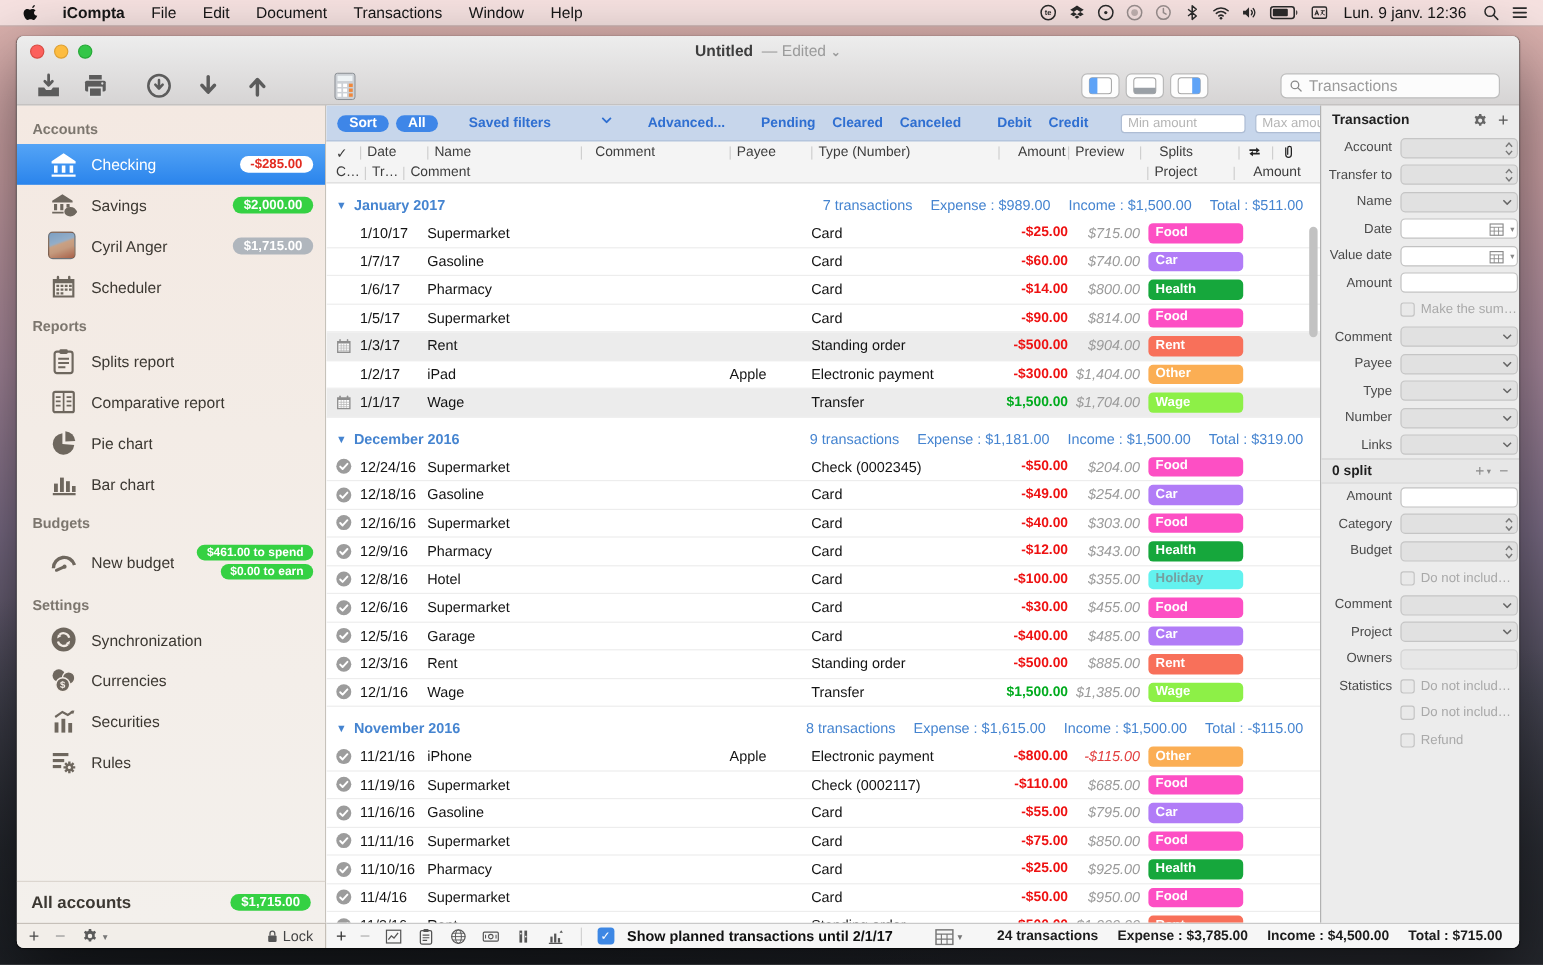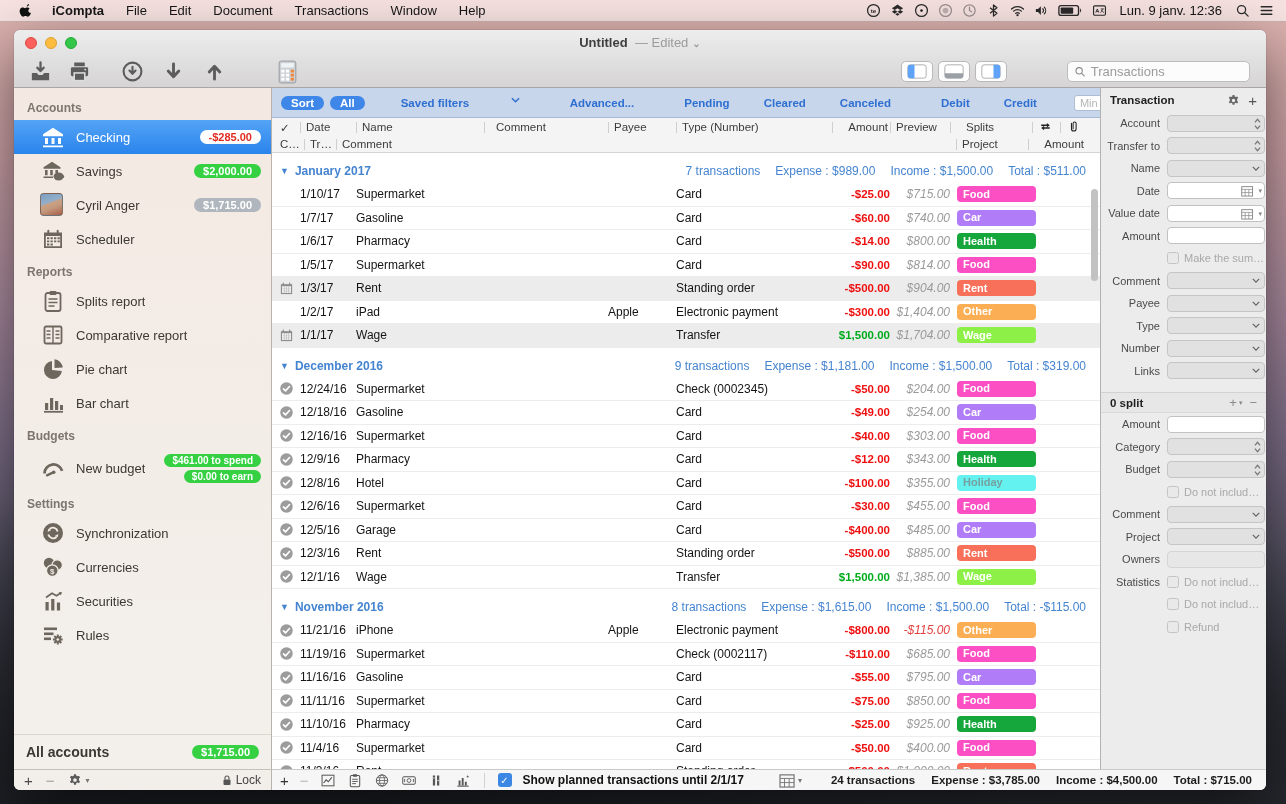--- a/index.html
+++ b/index.html
@@ -86,21 +86,21 @@
   .strip-sidebar .tinychev{font-size:8px;color:#777;margin-left:-9px}
   .strip-lock{margin-left:auto;display:flex;align-items:center;gap:3px;color:#444;font-size:12px}
   .strip-lock .icn{width:12px;height:13px;color:#555}
 
   
   .main{width:828px;display:flex;flex-direction:column;background:#fff}
   .filterbar{height:30px;background:#c7d6eb;border-bottom:1px solid #a7b9d4;display:flex;align-items:center;
     padding:0 6px;font-size:11.5px;color:#2f6fd1;font-weight:bold;white-space:nowrap}
   .fpill{background:#3e86e8;color:#fff;border-radius:9px;padding:1px 10px;margin:0 3px}
   .fsep{width:1px;height:12px;background:rgba(90,110,150,.4);margin:0 8px}
-  .flink{margin:0 17px;display:inline-flex;align-items:flex-start;gap:16px}
+  .flink{margin:0 7px;display:inline-flex;align-items:flex-start;gap:16px}
   .flink .icn{width:9px;height:6px;color:#2f6fd1}
   .famt{width:104px;height:16px;border:1px solid #aebdd4;border-radius:3px;background:#fff;
     font-size:11px;padding:0 5px;margin:0 4px;outline:none;font-family:inherit;color:#333}
   .famt::placeholder{color:#b5b5b5}
   .fexpand{margin-left:auto;margin-right:8px;font-size:14px;font-weight:bold;color:#2f6fd1;letter-spacing:-1px}
 
   .thead{height:35px;background:#f4f4f4;border-bottom:1px solid #d4d4d4;position:relative;
     font-size:11.5px;color:#3c3c3c}
   .thead span{position:absolute;white-space:nowrap}
   .thead .vs{position:absolute;top:4px;width:1px;height:11px;background:#cfcfcf}
@@ -158,21 +158,21 @@
   .insp-lb{width:62px;text-align:right;padding-right:7px;flex:none;white-space:nowrap;overflow:hidden}
   .ctl{flex:1;height:17px;border-radius:4px;position:relative;background:#e1e1e1;border:1px solid #c5c5c5}
   .ctl.white{background:#fff;border-color:#c2c2c2}
   .ctl.flat{background:#e7e7e7;border-color:#d4d4d4}
   .ctl .chev{position:absolute;right:4px;top:5px;width:8px;height:5px;color:#666}
   .ctl .step{position:absolute;right:3px;top:2px;width:7px;height:12px}
   .ctl .cal{position:absolute;right:10px;top:2px;width:13px;height:12px}
   .ctl .tinychev{position:absolute;right:2px;top:4px;font-size:7px;color:#888}
   .cbx{width:12px;height:12px;border-radius:2.5px;background:#e9e9e9;border:1px solid #c4c4c4;flex:none;margin-right:5px}
   .cbx-lb{color:#a9a9a9;white-space:nowrap;overflow:hidden;text-overflow:ellipsis}
-  .insp-split-head{height:21px;margin-top:10px;border-top:1px solid #d2d2d2;border-bottom:1px solid #d9d9d9;
+  .insp-split-head{height:21px;margin-top:0;border-top:1px solid #d2d2d2;border-bottom:1px solid #d9d9d9;
     background:#e7e7e7;display:flex;align-items:center;padding:0 9px}
   .insp-split-head .t{font-weight:bold;font-size:11.5px;color:#1f1f1f}
   .insp-split-head .acts{margin-left:auto;display:flex;align-items:center;gap:7px;color:#8a8a8a;font-size:13px}
   .insp-split-head .tinychev{font-size:7px;margin-left:-5px}
 </style>
 </head>
 <body>
 
 <div class="menubar">
   <span class="icn mb-apple">
@@ -997,21 +997,21 @@
                     <path d="M7.2 12.6l3.2 3.2 6.4-7" stroke="#fff" stroke-width="2.6" fill="none" stroke-linecap="round" stroke-linejoin="round"></path>
                   </svg>
                 </span>
               </span>
         <span class="c-date">11/4/16</span>
         <span class="c-name">Supermarket</span>
         <span class="c-comment"></span>
         <span class="c-payee"></span>
         <span class="c-type">Card</span>
         <span class="c-amount neg">-$50.00</span>
-        <span class="c-preview">$400.00</span>
+        <span class="c-preview">$950.00</span>
         <span class="c-splits"><span class="cat-badge" style="background:#fd4fc4;color:#fff">Food</span></span>
       </div>
             <div class="t-row">
         <span class="c-status">
                 <span class="icn" style="width:15px;height:15px">
                   <svg viewBox="0 0 24 24">
                     <circle cx="12" cy="12" r="10" fill="#9c9c9c"></circle>
                     <path d="M7.2 12.6l3.2 3.2 6.4-7" stroke="#fff" stroke-width="2.6" fill="none" stroke-linecap="round" stroke-linejoin="round"></path>
                   </svg>
                 </span>

